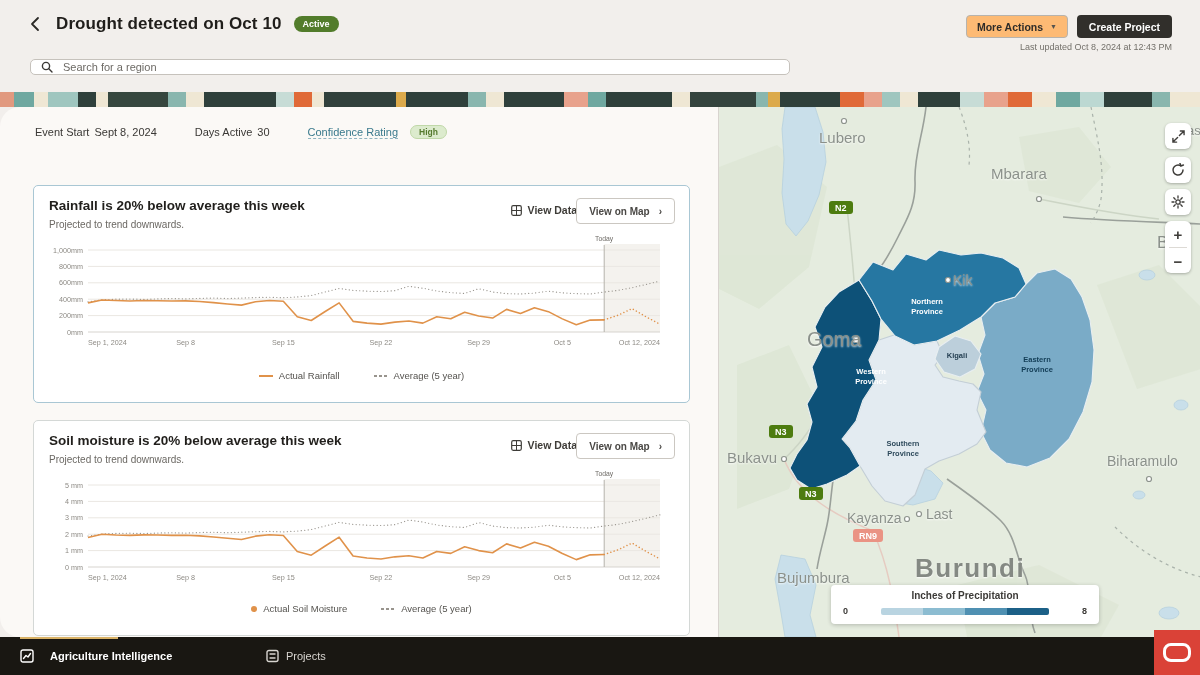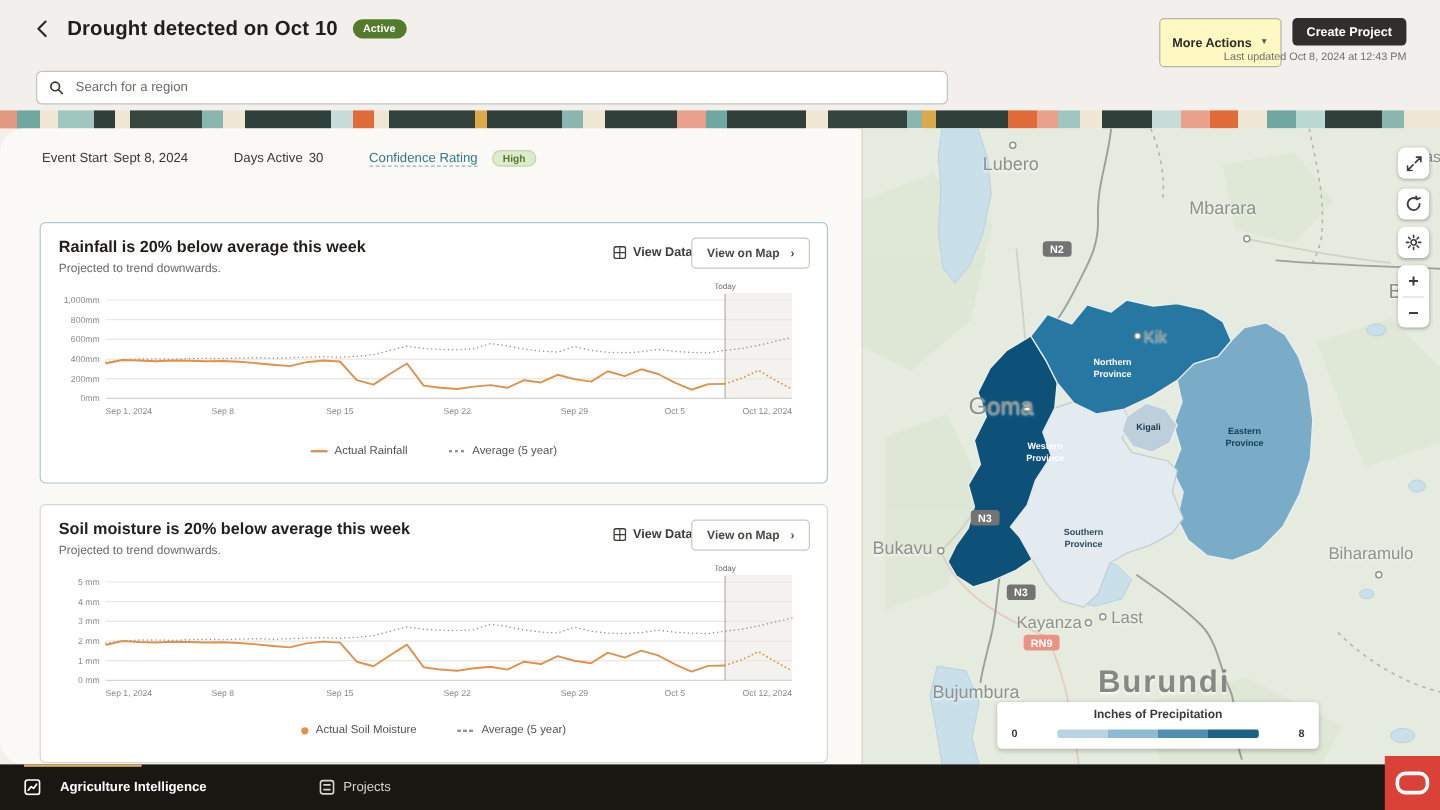--- a/index.html
+++ b/index.html
@@ -4,29 +4,29 @@
 <style>
   html,body{margin:0;padding:0;background:#dcdad7;}
   .page{position:relative;width:1200px;height:675px;background:#f2efec;
     font-family:"Liberation Sans",sans-serif;overflow:hidden;}
   
   .header-left{position:absolute;left:26px;top:13px;display:flex;align-items:center;gap:12px;}
   .back-btn{width:18px;height:22px;display:flex;align-items:center;justify-content:center;cursor:pointer;}
   .page-title{font-size:17px;font-weight:700;color:#201e1b;letter-spacing:.1px;}
   .status-badge{background:#527c2b;color:#fff;font-size:9px;font-weight:700;
     padding:3px 9px;border-radius:10px;}
-  .more-actions{position:absolute;right:132px;top:15px;height:41px;padding:0 10px;background:#fef9c3;
+  .more-actions{position:absolute;right:132px;top:15px;height:23px;padding:0 10px;background:#fdba74;
     border:1px solid #b7b3ad;border-radius:4px;font-size:10.5px;color:#2e2c29;display:flex;
     align-items:center;gap:7px;font-weight:600;cursor:pointer;box-sizing:border-box;}
   .caret{font-size:7px;color:#55534f;}
   .create-project{position:absolute;right:28px;top:15px;height:23px;padding:0 12px;background:#312f2b;
     color:#fff;border-radius:4px;font-size:10.5px;display:flex;align-items:center;font-weight:600;cursor:pointer;}
   .last-updated{position:absolute;right:28px;top:42px;font-size:9px;color:#73706a;}
   
-  .search-bar{position:absolute;left:30px;top:59px;width:760px;height:28px;background:#fff;
+  .search-bar{position:absolute;left:30px;top:59px;width:760px;height:16px;background:#fff;
     border:1px solid #c6c2bc;border-radius:5px;display:flex;align-items:center;box-sizing:border-box;padding:0 10px;gap:8px;}
   .search-bar input{border:none;outline:none;flex:1;font-size:11px;color:#3a3835;
     font-family:"Liberation Sans",sans-serif;background:transparent;}
   .search-bar input::placeholder{color:#6d6a65;}
   
   .deco-strip{position:absolute;left:0;top:92px;width:1200px;height:15px;
     background:linear-gradient(90deg,
     #e1997f 0 1.2%,#6fa8a0 1.2% 2.8%,#efe7d4 2.8% 4%,#9fc6bf 4% 6.5%,#2f403b 6.5% 8%,
     #efe7d4 8% 9%,#36473f 9% 14%,#89b6ae 14% 15.5%,#efe7d4 15.5% 17%,#2f403b 17% 23%,
     #c7dcd6 23% 24.5%,#e06a38 24.5% 26%,#efe7d4 26% 27%,#31413c 27% 33%,#dcaa4b 33% 33.8%,
@@ -61,21 +61,21 @@
   .sw{width:14px;height:2px;display:inline-block;}
   .sw.dot{width:6px;height:6px;border-radius:50%;}
   
   .map-panel{position:absolute;left:718px;top:107px;width:482px;height:530px;background:#e5ecdf;
     overflow:hidden;border-left:1px solid #d8d4cf;}
   .map-label{position:absolute;color:#8b918b;font-weight:500;pointer-events:none;white-space:nowrap;
     text-shadow:0 1px 2px rgba(255,255,255,.85);}
   .map-label.big{color:#848983;font-weight:700;letter-spacing:1.5px;}
   .map-badge{position:absolute;font-size:9px;font-weight:700;color:#fff;padding:1.5px 6px;border-radius:3px;
     pointer-events:none;}
-  .map-badge.blue{background:#737373;margin-left:40px;}
+  .map-badge.blue{background:#4d7c0f;}
   .map-badge.red{background:#ea9384;}
   .prov-label{position:absolute;font-size:7.5px;font-weight:700;text-align:center;white-space:pre-line;
     transform:translate(-50%,-50%);line-height:1.35;pointer-events:none;}
   .map-btn{position:absolute;width:26px;height:26px;background:#fff;border-radius:6px;
     box-shadow:0 1px 3px rgba(0,0,0,.28);display:flex;align-items:center;justify-content:center;cursor:pointer;}
   .zoom-group{position:absolute;width:26px;height:52px;background:#fff;border-radius:6px;
     box-shadow:0 1px 3px rgba(0,0,0,.28);}
   .zoom-half{height:26px;display:flex;align-items:center;justify-content:center;font-size:15px;
     font-weight:700;color:#3e3c39;cursor:pointer;}
   .zoom-divider{height:1px;background:#dddad5;margin:0 4px;}

